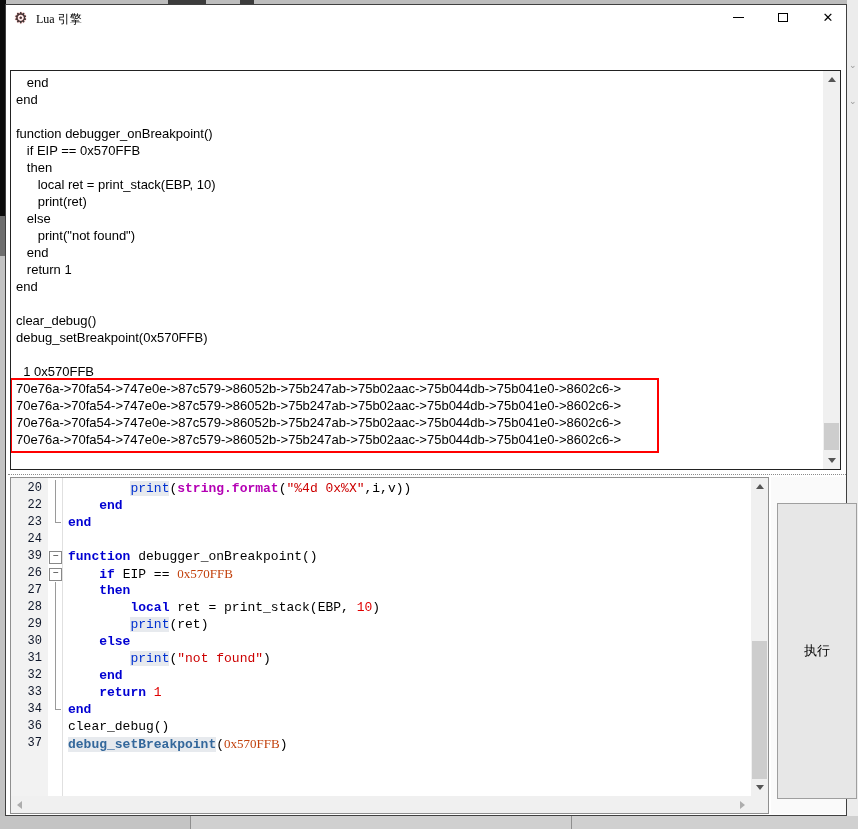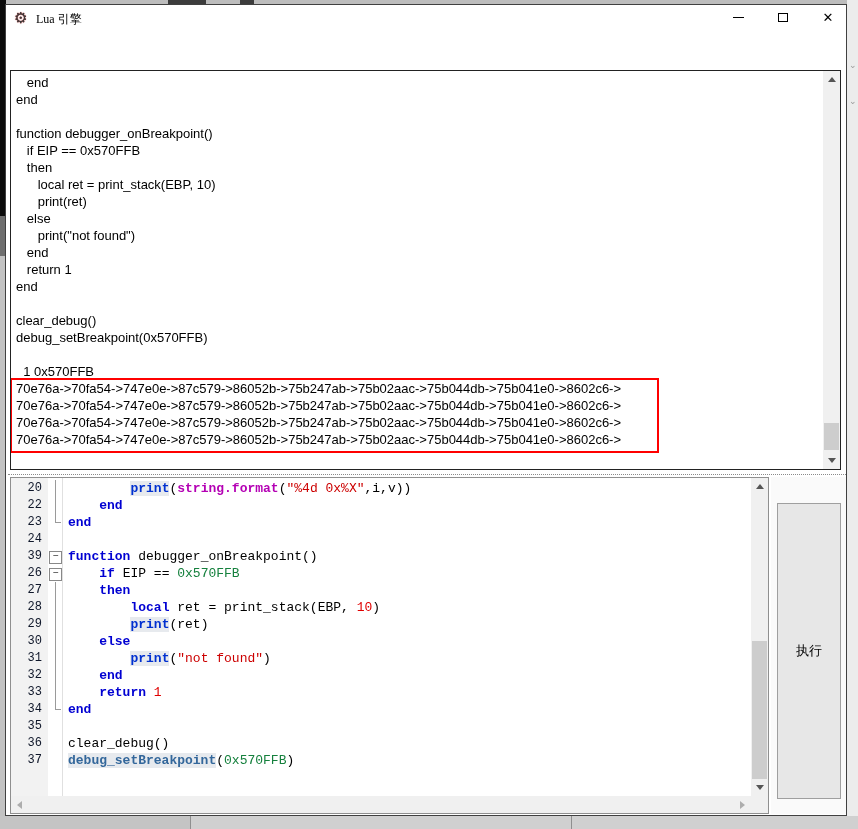--- a/index.html
+++ b/index.html
@@ -76,35 +76,35 @@
   .code-row { display:flex; height:17px; line-height:17px; white-space:pre; }
   .ln { width:37px; text-align:right; padding-right:6px; color:#0f172a; background:#f2f2f2; font-size:12px; }
   .fold-cell { width:15px; position:relative; flex:none; }
   .fold-line::before { content:""; position:absolute; left:7px; top:0; bottom:0; border-left:1px solid #9a9a9a; }
   .fold-corner::before { content:""; position:absolute; left:7px; top:0; height:9px; border-left:1px solid #9a9a9a; }
   .fold-corner::after { content:""; position:absolute; left:8px; top:8px; width:5px; border-top:1px solid #9a9a9a; }
   .fold-minus::before { content:"\2212"; position:absolute; left:1px; top:3px; width:11px; height:11px;
                         border:1px solid #888; background:#fff; color:#333; font-size:10px; line-height:9px; text-align:center; }
   .code-text { padding-left:5px; }
   .tok-kw  { color:#0000d2; font-weight:bold; }
-  .tok-fn  { color:#0030d0; font-weight:bold; background:#e7eaee; }
+  .tok-fn  { color:#0030d0; font-weight:normal; background:#e7eaee; }
   .tok-ufn { color:#33679b; font-weight:bold; background:#e7eaee; }
   .tok-mag { color:#b400b4; font-weight:bold; }
   .tok-str { color:#cc0000; }
   .tok-num { color:#e00000; }
-  .tok-hex { color:#15803d; }
+  .tok-hex { color:#c2410c;font-family:Liberation Serif, serif; }
   #editor-vscroll { bottom:17px; }
   #editor-hscroll { position:absolute; left:0; bottom:0; height:17px; right:17px; background:#f0f0f0; }
   #editor-hscroll .sb-left  { position:absolute; left:0; top:0; width:17px; height:17px; display:flex; align-items:center; justify-content:center; }
   #editor-hscroll .sb-right { position:absolute; right:0; top:0; width:17px; height:17px; display:flex; align-items:center; justify-content:center; }
   #editor-corner { position:absolute; right:0; bottom:0; width:17px; height:17px; background:#f0f0f0; }
 
   
   #side-panel { left:765px; top:472px; width:75px; height:337px; background:#fafafa; }
-  #execute-button { position:absolute; left:6px; top:26px; width:64px; height:296px;
+  #execute-button { position:absolute; left:6px; top:26px; width:80px; height:296px;
                     background:#e7e7e7; border:1px solid #9f9f9f; font-size:13px; color:#000;
                     display:flex; align-items:center; justify-content:center;
                     font-family:Liberation Serif, serif; }
 </style>
 </head>
 <body>
 
 <div class="abs" id="bg-left-black"></div>
 <div class="abs" id="bg-left-mid"></div>
 <div class="abs" id="bg-left-light"></div>
@@ -186,21 +186,20 @@
         <div class="code-row"><span class="ln">39</span><span class="fold-cell fold-minus"></span><span class="code-text"><span class="tok-kw">function</span><span> debugger_onBreakpoint()</span></span></div>
         <div class="code-row"><span class="ln">26</span><span class="fold-cell fold-minus"></span><span class="code-text"><span>    </span><span class="tok-kw">if</span><span> EIP == </span><span class="tok-hex">0x570FFB</span></span></div>
         <div class="code-row"><span class="ln">27</span><span class="fold-cell fold-line"></span><span class="code-text"><span>    </span><span class="tok-kw">then</span></span></div>
         <div class="code-row"><span class="ln">28</span><span class="fold-cell fold-line"></span><span class="code-text"><span>        </span><span class="tok-kw">local</span><span> ret = print_stack(EBP, </span><span class="tok-num">10</span><span>)</span></span></div>
         <div class="code-row"><span class="ln">29</span><span class="fold-cell fold-line"></span><span class="code-text"><span>        </span><span class="tok-fn">print</span><span>(ret)</span></span></div>
         <div class="code-row"><span class="ln">30</span><span class="fold-cell fold-line"></span><span class="code-text"><span>    </span><span class="tok-kw">else</span></span></div>
         <div class="code-row"><span class="ln">31</span><span class="fold-cell fold-line"></span><span class="code-text"><span>        </span><span class="tok-fn">print</span><span>(</span><span class="tok-str">"not found"</span><span>)</span></span></div>
         <div class="code-row"><span class="ln">32</span><span class="fold-cell fold-line"></span><span class="code-text"><span>    </span><span class="tok-kw">end</span></span></div>
         <div class="code-row"><span class="ln">33</span><span class="fold-cell fold-line"></span><span class="code-text"><span>    </span><span class="tok-kw">return</span><span> </span><span class="tok-num">1</span></span></div>
         <div class="code-row"><span class="ln">34</span><span class="fold-cell fold-corner"></span><span class="code-text"><span class="tok-kw">end</span></span></div>
-        <div class="code-row"><span class="ln">35</span><span class="fold-cell"></span><span class="code-text"></span></div>
         <div class="code-row"><span class="ln">36</span><span class="fold-cell"></span><span class="code-text"><span>clear_debug()</span></span></div>
         <div class="code-row"><span class="ln">37</span><span class="fold-cell"></span><span class="code-text"><span class="tok-ufn">debug_setBreakpoint</span><span>(</span><span class="tok-hex">0x570FFB</span><span>)</span></span></div>
       </div>
     <div class="vscroll" id="editor-vscroll">
       <div class="sb-btn sb-up">
           <span class="tri-up"></span>
         </div>
       <div class="sb-thumb" id="editor-thumb"></div>
       <div class="sb-btn sb-down">
           <span class="tri-down"></span>

